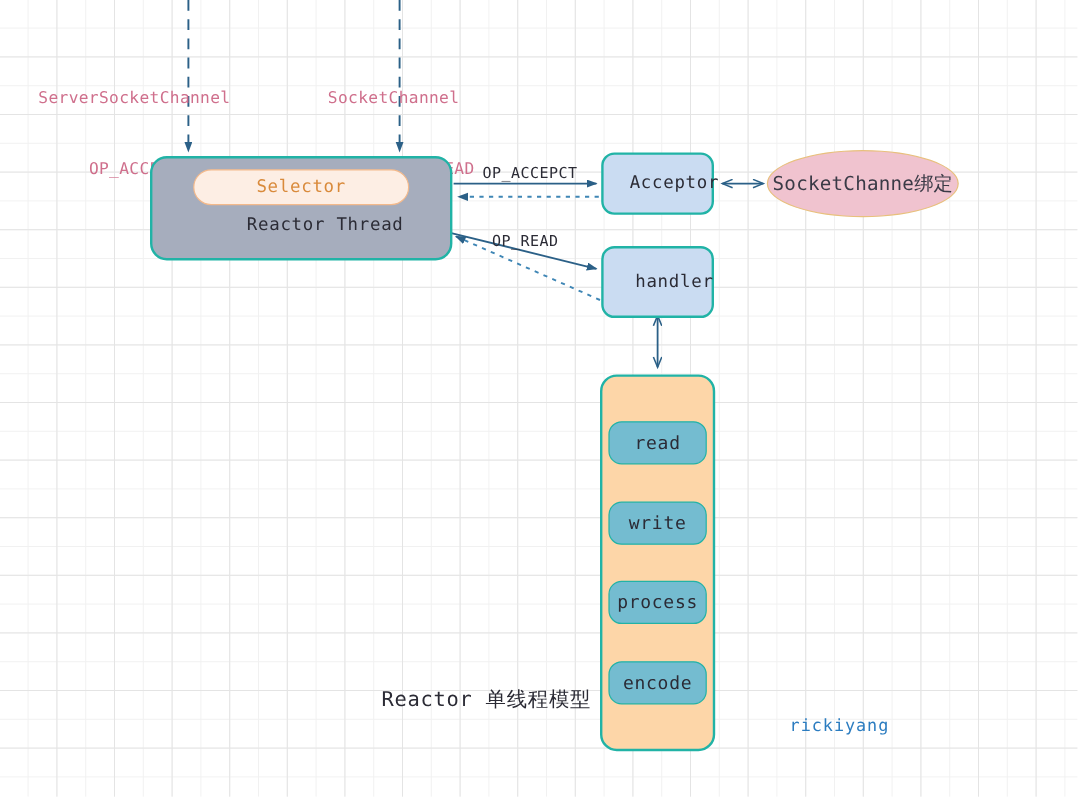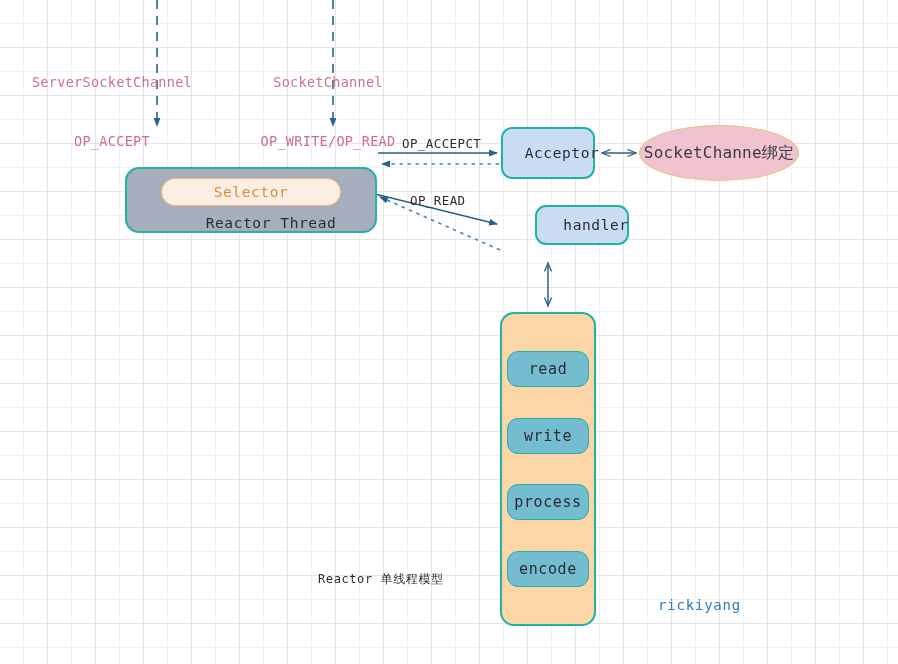--- a/index.html
+++ b/index.html
@@ -32,28 +32,27 @@
   .node {
     position: absolute;
     box-sizing: border-box;
     display: flex;
     align-items: center;
     justify-content: center;
     text-align: center;
   }
   .reactor-thread {
     left: 125px; top: 130px;
-    width: 252px; height: 66px;
+    width: 252px; height: 87px;
     background: #a6adbd;
     border: 2px solid #21b3a6;
     border-radius: 14px;
     flex-direction: column;
     justify-content: flex-start;
     padding-top: 9px;
-    margin-top: 37px;
   }
   .selector-pill {
     width: 178px; height: 28px;
     background: #fdeee4;
     border: 1.5px solid #f3b98b;
     border-radius: 16px;
     display: flex;
     align-items: center;
     justify-content: center;
     color: #d98a3b;
@@ -70,21 +69,21 @@
   .blue-box {
     background: #cadcf2;
     border: 2px solid #21b3a6;
     border-radius: 11px;
     color: #2b2b35;
     font-size: 14.5px;
     letter-spacing: 0.6px;
     padding-left: 28px;
   }
   .acceptor-box { left: 501px; top: 127px; width: 94px; height: 52px; }
-  .handler-box  { left: 501px; top: 205px; width: 94px; height: 40px; margin-left: 34px; }
+  .handler-box  { left: 501px; top: 205px; width: 94px; height: 60px; }
   .pink-ellipse {
     left: 639px; top: 125px;
     width: 160px; height: 56px;
     background: #f0c3cf;
     border: 1.5px solid #e8c07d;
     border-radius: 50%;
     color: #3a3a46;
     font-size: 16px;
     letter-spacing: 0.2px;
   }
@@ -124,21 +123,21 @@
   .pink-text .l1 { display: block; }
   .pink-text .l2 { display: block; }
   .edge-label {
     color: #2b2b35;
     font-size: 12.5px;
     letter-spacing: 0.4px;
     background: rgba(255,255,255,0.0);
   }
   .caption-cn {
     color: #2b2b35;
-    font-size: 12px;
+    font-size: 17px;
     letter-spacing: 0.6px;
   }
   .watermark {
     color: #2b7cc0;
     font-size: 14px;
     letter-spacing: 0.8px;
   }
 </style>
 </head>
 <body>

